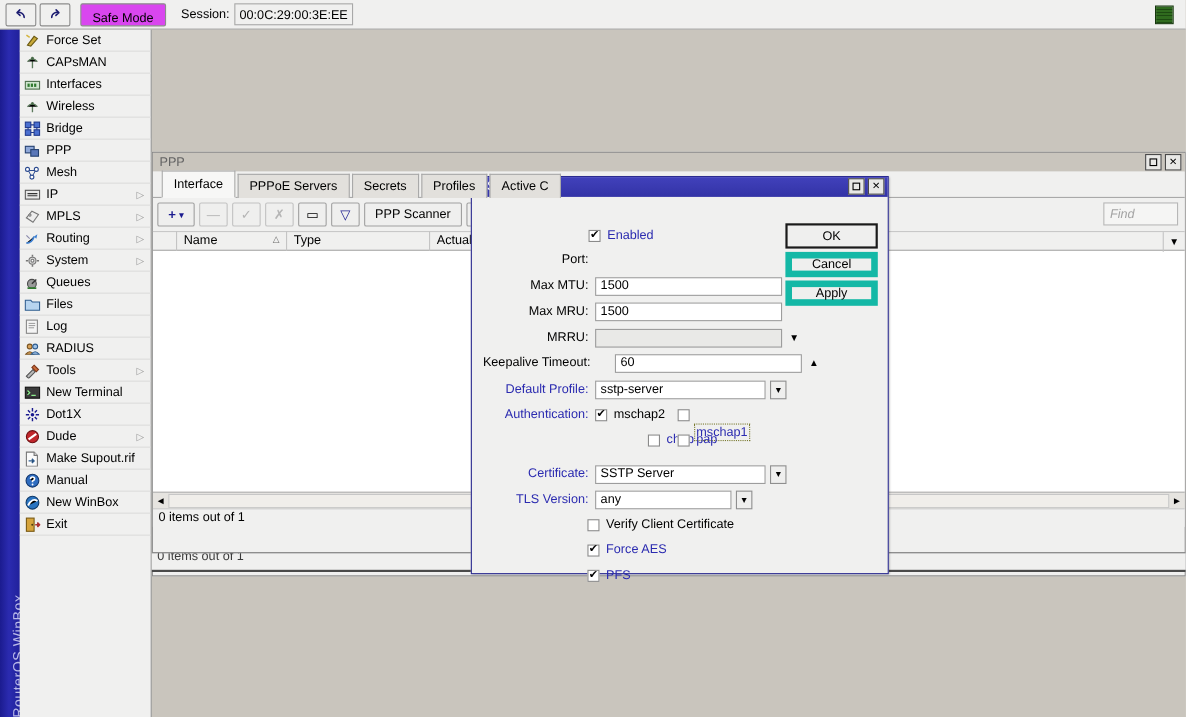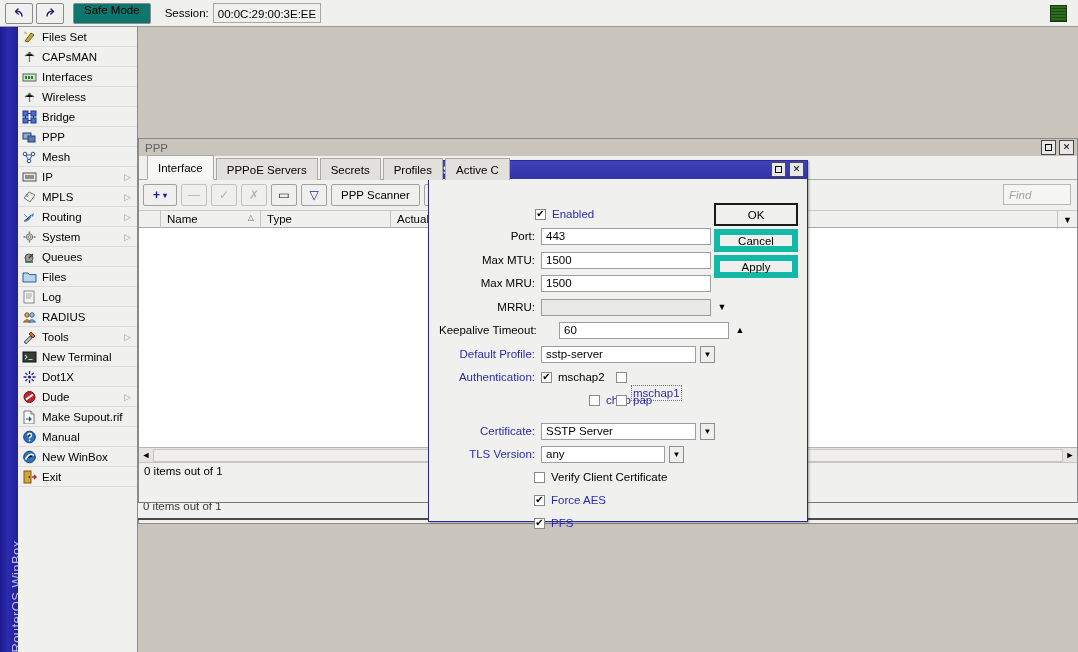--- a/index.html
+++ b/index.html
@@ -20,22 +20,22 @@
     display:flex;align-items:center;padding-left:5px;box-sizing:border-box;
   }
   .tbtn{
     width:26px;height:19px;margin-right:3px;
     background:#f0f0ef;border:1px solid #8c8c8c;border-radius:2px;
     display:flex;align-items:center;justify-content:center;
     font-size:12px;color:#1b1b70;
   }
   .safemode{
     height:19px;padding:0 10px;margin-left:6px;margin-right:14px;
-    background:#0f766e;border:1px solid #8c8c8c;border-radius:2px;
-    display:flex;align-items:flex-start;font-size:11.5px;color:#000;
+    background:#d946ef;border:1px solid #8c8c8c;border-radius:2px;
+    display:flex;align-items:flex-end;font-size:11.5px;color:#000;
   }
   .sess-label{font-size:11.5px;margin-right:4px;}
   .sess-val{
     height:17px;padding:1px 4px 0 4px;background:#f0f0ef;
     border:1px solid #a8a8a8;font-size:11.5px;display:flex;align-items:center;
   }
   .green-ind{
     position:absolute;right:11px;top:5px;width:15px;height:15px;
     background:repeating-linear-gradient(to bottom,#2f6b1e 0 2px,#1d4a12 2px 3px);
     border:1px solid #15380c;
@@ -232,21 +232,21 @@
   </div>
 
   <div class="menu" id="menu">
       <div class="mi">
         <span class="mico">
           <svg width="15" height="14" viewBox="0 0 15 14">
             <path d="M3 11 L9 3 L12 5 L6 12 Z" fill="#c8a93a" stroke="#6b5a14" stroke-width="1"></path>
             <path d="M2 2 L5 4" fill="#000" stroke="#d4b43c" stroke-width="1.4"></path>
           </svg>
         </span>
-        <span class="mlabel">Files Set</span>
+        <span class="mlabel">Force Set</span>
       </div>
       <div class="mi">
         <span class="mico">
           <svg width="15" height="14" viewBox="0 0 15 14">
             <path d="M7.5 4 L7.5 12" fill="#000" stroke="#5c7a5c" stroke-width="1.2"></path>
             <path d="M3 6 Q7.5 1 12 6" fill="#000" stroke="#5c7a5c" stroke-width="1.2"></path>
             <circle cx="7.5" cy="3" r="1.3" fill="#4c6e4c"></circle>
           </svg>
         </span>
         <span class="mlabel">CAPsMAN</span>
@@ -582,21 +582,20 @@
 
     <div class="dlg-body">
 
       <div class="row" style="left:106px;top:26px;">
         <span class="cb">✔</span>
         <span class="cblab blue">Enabled</span>
       </div>
 
       <div class="row" style="left:10px;top:48px;">
         <span class="lbl" style="width:96px;">Port:</span>
-        <span class="inp" style="width:170px;margin-left:6px;">443</span>
       </div>
 
       <div class="row" style="left:10px;top:72px;">
         <span class="lbl" style="width:96px;">Max MTU:</span>
         <span class="inp" style="width:170px;margin-left:6px;">1500</span>
       </div>
 
       <div class="row" style="left:10px;top:95px;">
         <span class="lbl" style="width:96px;">Max MRU:</span>
         <span class="inp" style="width:170px;margin-left:6px;">1500</span>

